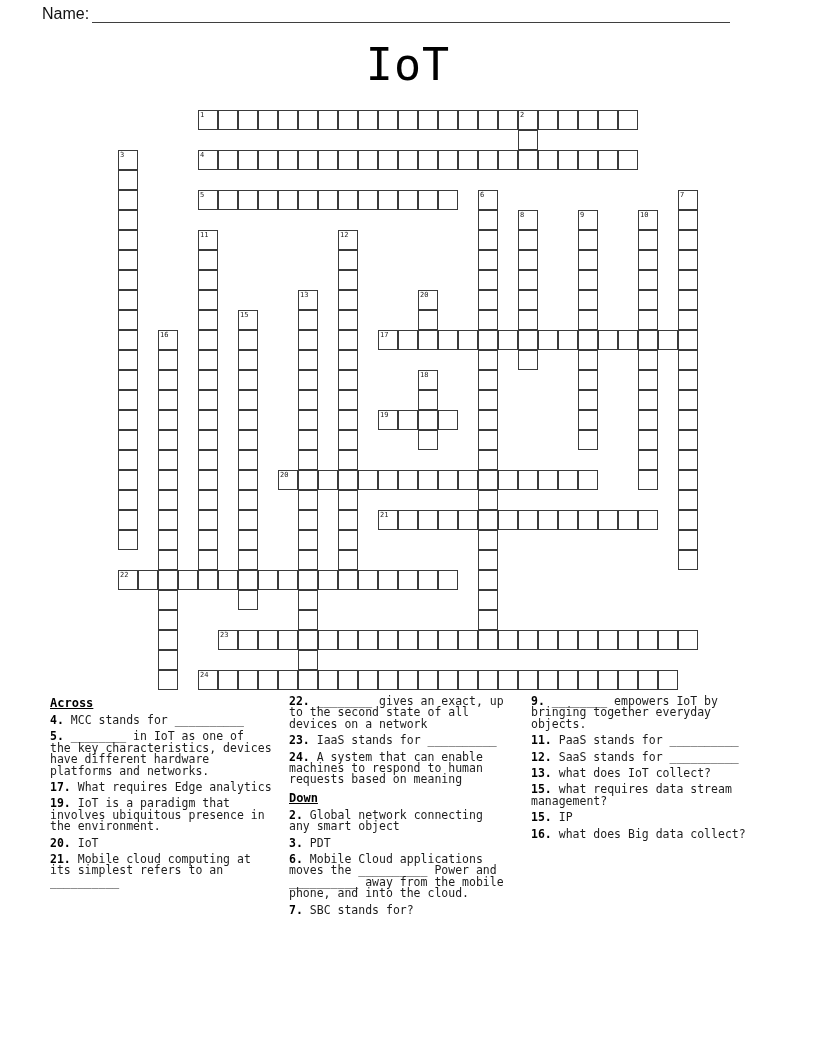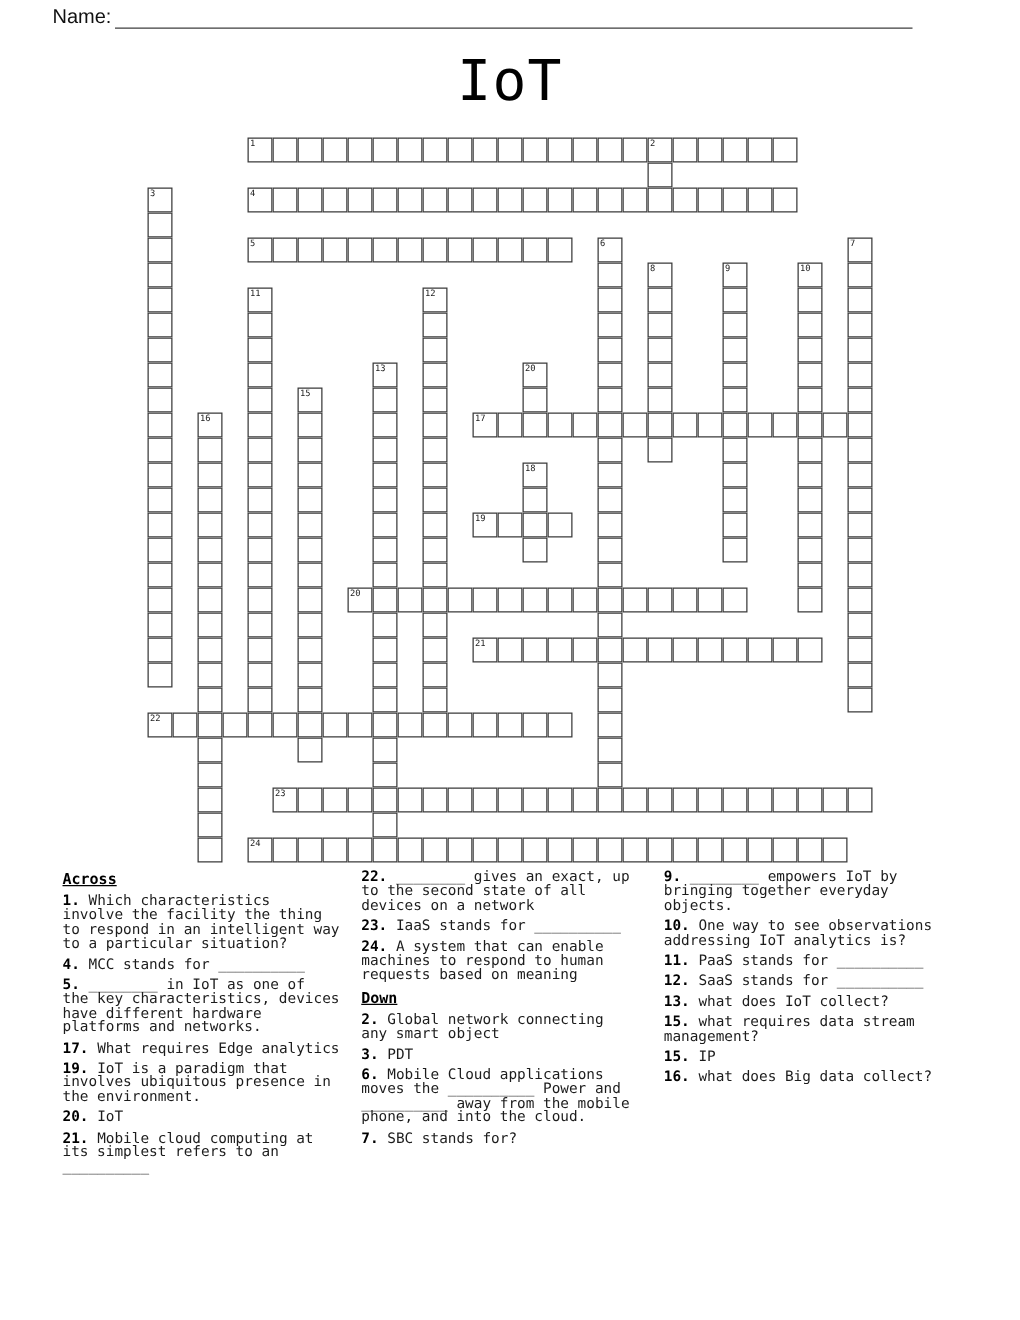--- a/index.html
+++ b/index.html
@@ -431,24 +431,20 @@
     <div class="cell" style="left: 40px; top: 560px;"></div>
     <div class="cell" style="left: 300px; top: 260px;">
       <span class="cellnum">18</span>
     </div>
     <div class="cell" style="left: 300px; top: 280px;"></div>
     <div class="cell" style="left: 300px; top: 320px;"></div>
   </div>
 
 <div class="clue-col" style="left: 50px;">
     <div class="clue-header">Across</div>
-    <div class="clue"><b>1.</b> <span>Which characteristics
-involve the facility the thing
-to respond in an intelligent way
-to a particular situation?</span></div>
     <div class="clue"><b>4.</b> <span>MCC stands for __________</span></div>
     <div class="clue"><b>5.</b> <span>________ in IoT as one of
 the key characteristics, devices
 have different hardware
 platforms and networks.</span></div>
     <div class="clue"><b>17.</b> <span>What requires Edge analytics</span></div>
     <div class="clue"><b>19.</b> <span>IoT is a paradigm that
 involves ubiquitous presence in
 the environment.</span></div>
     <div class="clue"><b>20.</b> <span>IoT</span></div>
@@ -471,22 +467,20 @@
     <div class="clue"><b>6.</b> <span>Mobile Cloud applications
 moves the __________ Power and
 __________ away from the mobile
 phone, and into the cloud.</span></div>
     <div class="clue"><b>7.</b> <span>SBC stands for?</span></div>
   </div>
 <div class="clue-col" style="left: 531px;">
     <div class="clue"><b>9.</b> <span>________ empowers IoT by
 bringing together everyday
 objects.</span></div>
-    <div class="clue"><b>10.</b> <span>One way to see observations
-addressing IoT analytics is?</span></div>
     <div class="clue"><b>11.</b> <span>PaaS stands for __________</span></div>
     <div class="clue"><b>12.</b> <span>SaaS stands for __________</span></div>
     <div class="clue"><b>13.</b> <span>what does IoT collect?</span></div>
     <div class="clue"><b>15.</b> <span>what requires data stream
 management?</span></div>
     <div class="clue"><b>15.</b> <span>IP</span></div>
     <div class="clue"><b>16.</b> <span>what does Big data collect?</span></div>
   </div>
 
 </body></html>

